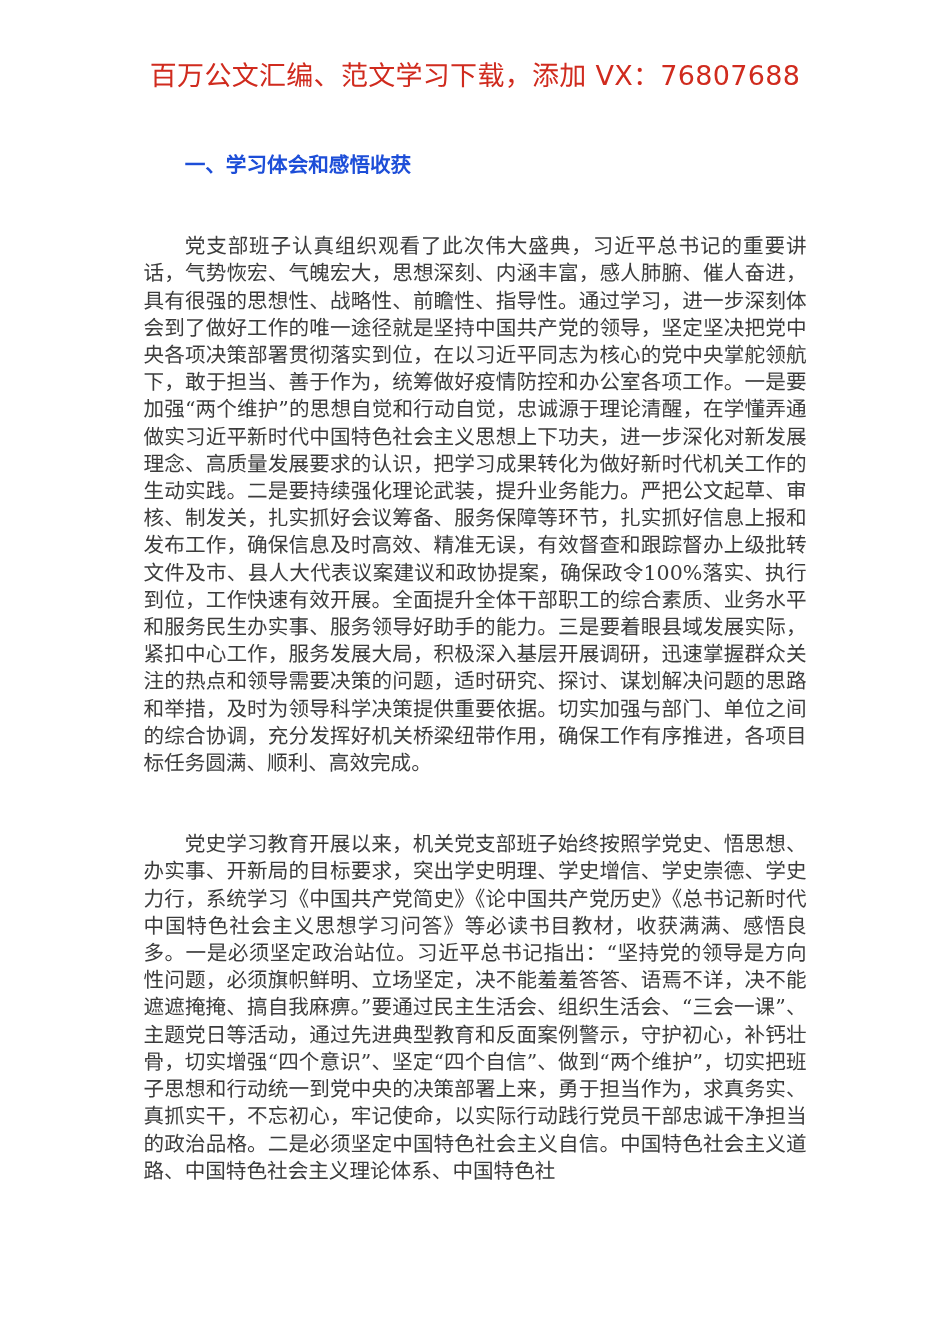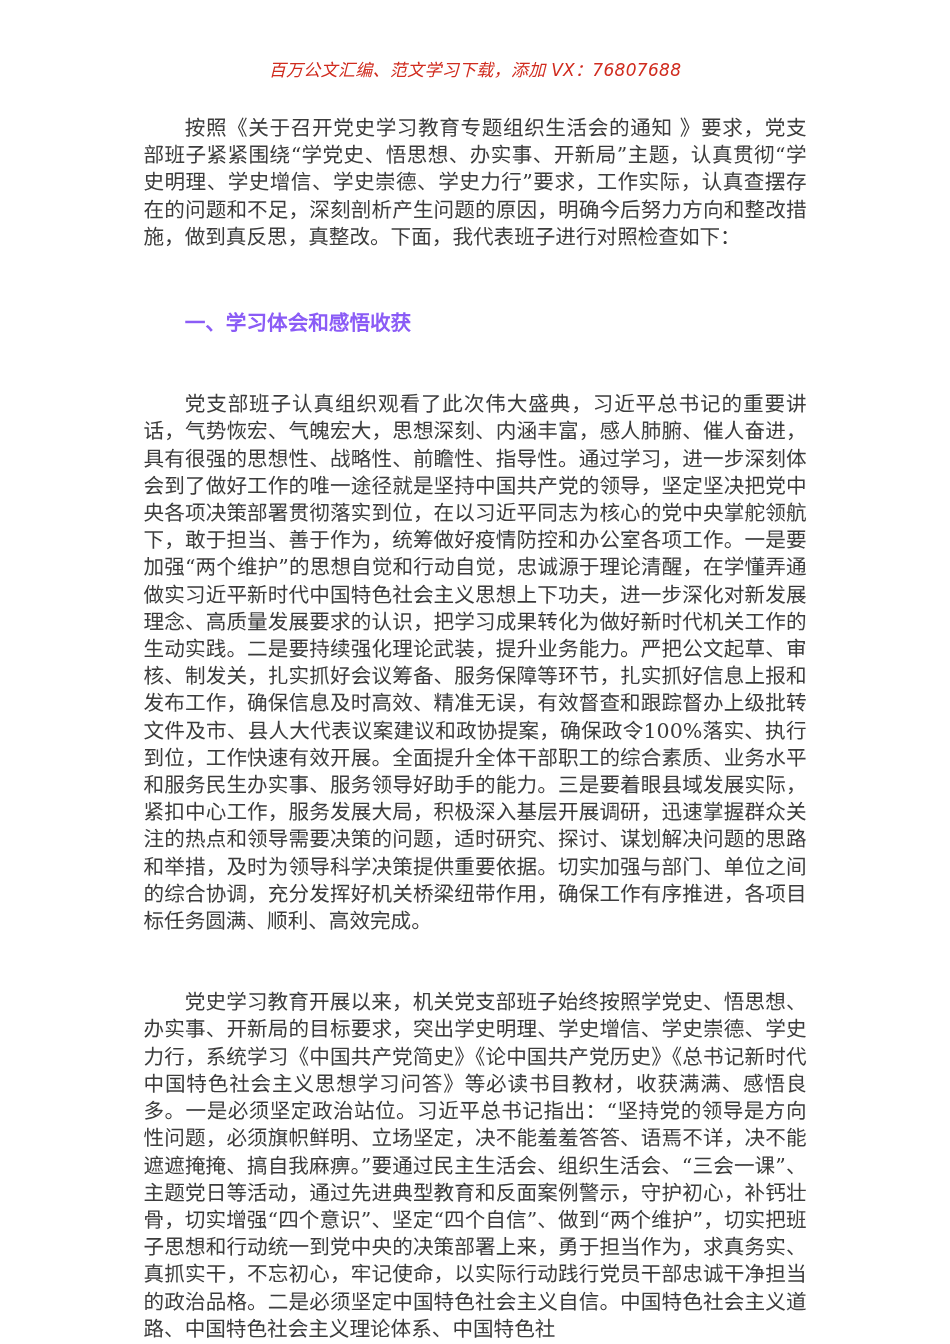--- a/index.html
+++ b/index.html
@@ -30,25 +30,24 @@
     width: 100%;
     text-align: center;
     padding-top: 62px;
     padding-bottom: 0px;
     line-height: 1.0;
   }
   .promo-text {
     display: inline-block;
     color: #d02b1e;
     font-family: "DejaVu Sans", "Liberation Sans", sans-serif;
-    font-size: 17px;
+    font-size: 27px;
     font-weight: 400;
     letter-spacing: 0.3px;
     white-space: nowrap;
-    font-style: italic;
   }
 
   
   .doc-body {
     margin: 0 auto;
     width: 663px;
     padding-top: 36px;
   }
 
   p.para {
@@ -88,25 +87,24 @@
 <body style="background: rgb(255, 255, 255);">
 
 <div class="page">
 
   <div class="promo-banner">
     <span class="promo-text" style="color: rgb(208, 43, 30);">百万公文汇编、范文学习下载，添加 VX：76807688</span>
   </div>
 
   <div class="doc-body">
 
-    <p class="para" style="color: rgb(60, 60, 60);">按照《关于召开党史学习教育专题组织生活会的通知 》要求，党支部班子紧紧围绕“学党史、悟思想、办实事、开新局”主题，认真贯彻“学史明理、学史增信、学史崇德、学史力行”要求，工作实际，认真查摆存在的问题和不足，深刻剖析产生问题的原因，明确今后努力方向和整改措施，做到真反思，真整改。下面，我代表班子进行对照检查如下：</p>
 
     <div class="gap-sm"></div>
 
-    <h2 class="heading" style="color: #8b5cf6; margin-top: 32px;">一、学习体会和感悟收获</h2>
+    <h2 class="heading" style="color: #1d4ed8;">一、学习体会和感悟收获</h2>
 
     <div class="gap-sm"></div>
 
 
     <div class="gap-sm"></div>
 
     <p class="para" style="color: rgb(60, 60, 60);">党支部班子认真组织观看了此次伟大盛典，习近平总书记的重要讲话，气势恢宏、气魄宏大，思想深刻、内涵丰富，感人肺腑、催人奋进，具有很强的思想性、战略性、前瞻性、指导性。通过学习，进一步深刻体会到了做好工作的唯一途径就是坚持中国共产党的领导，坚定坚决把党中央各项决策部署贯彻落实到位，在以习近平同志为核心的党中央掌舵领航下，敢于担当、善于作为，统筹做好疫情防控和办公室各项工作。一是要加强“两个维护”的思想自觉和行动自觉，忠诚源于理论清醒，在学懂弄通做实习近平新时代中国特色社会主义思想上下功夫，进一步深化对新发展理念、高质量发展要求的认识，把学习成果转化为做好新时代机关工作的生动实践。二是要持续强化理论武装，提升业务能力。严把公文起草、审核、制发关，扎实抓好会议筹备、服务保障等环节，扎实抓好信息上报和发布工作，确保信息及时高效、精准无误，有效督查和跟踪督办上级批转文件及市、县人大代表议案建议和政协提案，确保政令100%落实、执行到位，工作快速有效开展。全面提升全体干部职工的综合素质、业务水平和服务民生办实事、服务领导好助手的能力。三是要着眼县域发展实际，紧扣中心工作，服务发展大局，积极深入基层开展调研，迅速掌握群众关注的热点和领导需要决策的问题，适时研究、探讨、谋划解决问题的思路和举措，及时为领导科学决策提供重要依据。切实加强与部门、单位之间的综合协调，充分发挥好机关桥梁纽带作用，确保工作有序推进，各项目标任务圆满、顺利、高效完成。</p>
 
     <div class="gap-sm"></div>
 

